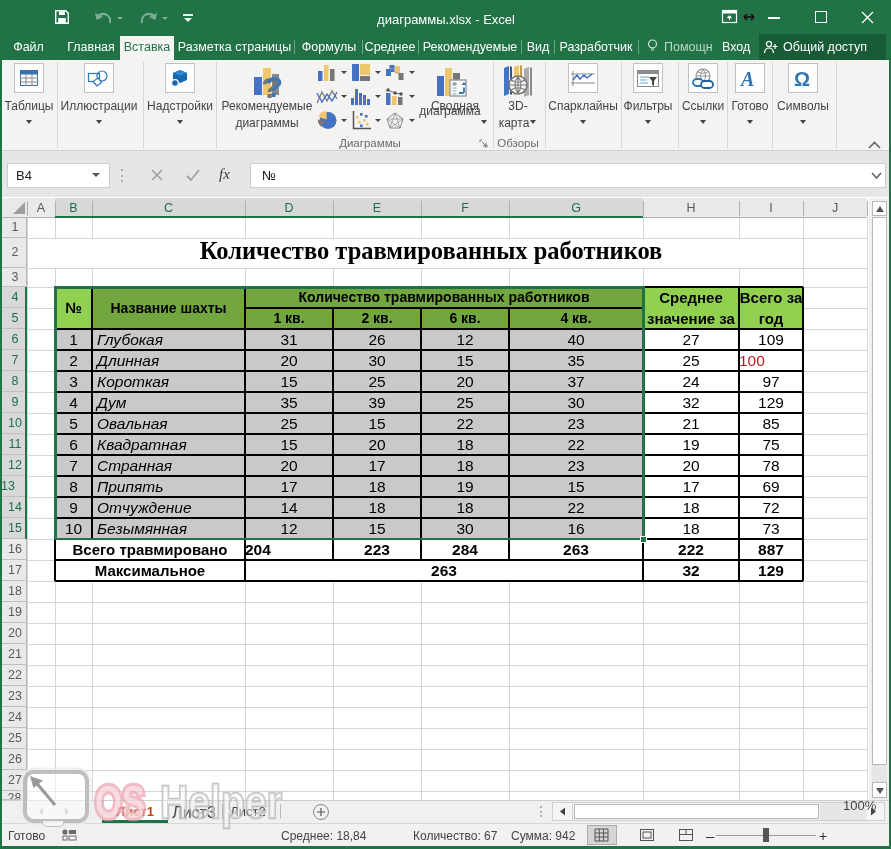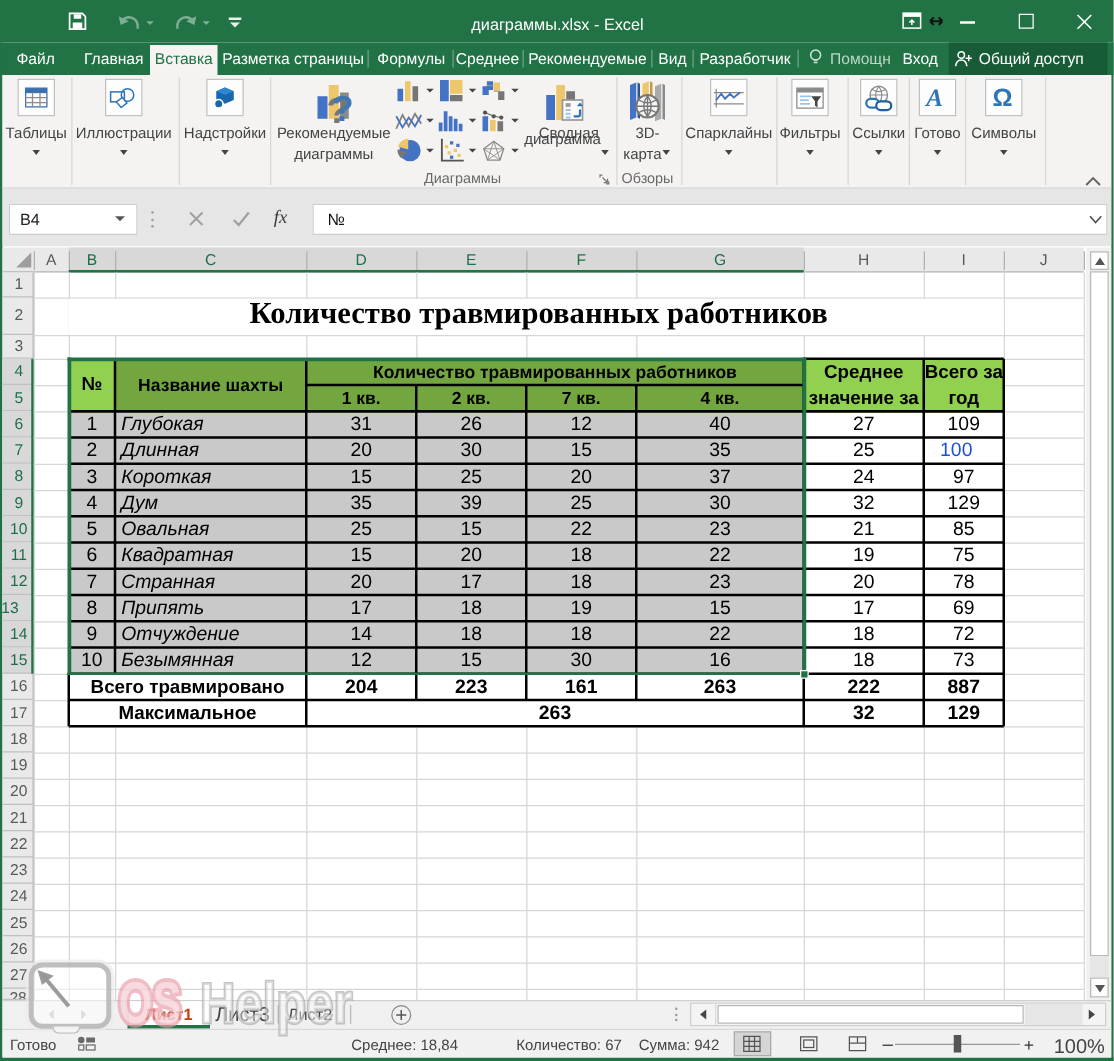--- a/index.html
+++ b/index.html
@@ -405,40 +405,40 @@
 <div style="left:27px;top:749px;width:840px;height:1px;background:#d6d6d6"></div>
 <div style="left:27px;top:770px;width:840px;height:1px;background:#d6d6d6"></div>
 <div style="left:27px;top:791px;width:840px;height:1px;background:#d6d6d6"></div>
 <div style="left:55px;top:239px;width:748px;height:29px;background:#fff"></div>
 <div style="left:431px;top:236px;transform:translateX(-50%);white-space:nowrap;font-family:'Liberation Serif',serif;font-weight:bold;font-size:24.5px;color:#000;height:30px;line-height:30px">Количество травмированных работников</div>
 <div style="left:55px;top:287px;width:37px;height:42px;background:#92d050;font-size:15px;font-weight:bold;font-style:normal;color:#000;line-height:42px;text-align:center;white-space:nowrap">№</div>
 <div style="left:92px;top:287px;width:153px;height:42px;background:#74a640;font-size:14px;font-weight:bold;font-style:normal;color:#000;line-height:42px;text-align:center;white-space:nowrap">Название шахты</div>
 <div style="left:245px;top:287px;width:398px;height:21px;background:#74a640;font-size:14px;font-weight:bold;font-style:normal;color:#000;line-height:21px;text-align:center;white-space:nowrap">Количество травмированных работников</div>
 <div style="left:245px;top:308px;width:88px;height:21px;background:#74a640;font-size:14px;font-weight:bold;font-style:normal;color:#000;line-height:21px;text-align:center;white-space:nowrap">1 кв.</div>
 <div style="left:333px;top:308px;width:88px;height:21px;background:#74a640;font-size:14px;font-weight:bold;font-style:normal;color:#000;line-height:21px;text-align:center;white-space:nowrap">2 кв.</div>
-<div style="left:421px;top:308px;width:88px;height:21px;background:#74a640;font-size:14px;font-weight:bold;font-style:normal;color:#000;line-height:21px;text-align:center;white-space:nowrap">7 кв.</div>
+<div style="left:421px;top:308px;width:88px;height:21px;background:#74a640;font-size:14px;font-weight:bold;font-style:normal;color:#000;line-height:21px;text-align:center;white-space:nowrap">6 кв.</div>
 <div style="left:509px;top:308px;width:134px;height:21px;background:#74a640;font-size:14px;font-weight:bold;font-style:normal;color:#000;line-height:21px;text-align:center;white-space:nowrap">4 кв.</div>
 <div style="left:643px;top:287px;width:96px;height:42px;background:#92d050;font-size:15px;font-weight:bold;line-height:21px;text-align:center">Среднее<br>значение за</div>
 <div style="left:739px;top:287px;width:64px;height:42px;background:#92d050;font-size:15px;font-weight:bold;line-height:21px;text-align:center">Всего за<br>год</div>
 <div style="left:55px;top:329px;width:37px;height:21px;background:#c9c9c9;font-size:15.5px;font-weight:normal;font-style:normal;color:#000;line-height:21px;text-align:center;white-space:nowrap">1</div>
 <div style="left:92px;top:329px;width:153px;height:21px;background:#c9c9c9;padding-left:5px;font-size:15.5px;font-weight:normal;font-style:italic;color:#000;line-height:21px;text-align:left;white-space:nowrap">Глубокая</div>
 <div style="left:245px;top:329px;width:88px;height:21px;background:#c9c9c9;font-size:15.5px;font-weight:normal;font-style:normal;color:#000;line-height:21px;text-align:center;white-space:nowrap">31</div>
 <div style="left:333px;top:329px;width:88px;height:21px;background:#c9c9c9;font-size:15.5px;font-weight:normal;font-style:normal;color:#000;line-height:21px;text-align:center;white-space:nowrap">26</div>
 <div style="left:421px;top:329px;width:88px;height:21px;background:#c9c9c9;font-size:15.5px;font-weight:normal;font-style:normal;color:#000;line-height:21px;text-align:center;white-space:nowrap">12</div>
 <div style="left:509px;top:329px;width:134px;height:21px;background:#c9c9c9;font-size:15.5px;font-weight:normal;font-style:normal;color:#000;line-height:21px;text-align:center;white-space:nowrap">40</div>
 <div style="left:643px;top:329px;width:96px;height:21px;background:#fff;font-size:15.5px;font-weight:normal;font-style:normal;color:#000;line-height:21px;text-align:center;white-space:nowrap">27</div>
 <div style="left:739px;top:329px;width:64px;height:21px;background:#fff;font-size:15.5px;font-weight:normal;font-style:normal;color:#000;line-height:21px;text-align:center;white-space:nowrap">109</div>
 <div style="left:55px;top:350px;width:37px;height:21px;background:#c9c9c9;font-size:15.5px;font-weight:normal;font-style:normal;color:#000;line-height:21px;text-align:center;white-space:nowrap">2</div>
 <div style="left:92px;top:350px;width:153px;height:21px;background:#c9c9c9;padding-left:5px;font-size:15.5px;font-weight:normal;font-style:italic;color:#000;line-height:21px;text-align:left;white-space:nowrap">Длинная</div>
 <div style="left:245px;top:350px;width:88px;height:21px;background:#c9c9c9;font-size:15.5px;font-weight:normal;font-style:normal;color:#000;line-height:21px;text-align:center;white-space:nowrap">20</div>
 <div style="left:333px;top:350px;width:88px;height:21px;background:#c9c9c9;font-size:15.5px;font-weight:normal;font-style:normal;color:#000;line-height:21px;text-align:center;white-space:nowrap">30</div>
 <div style="left:421px;top:350px;width:88px;height:21px;background:#c9c9c9;font-size:15.5px;font-weight:normal;font-style:normal;color:#000;line-height:21px;text-align:center;white-space:nowrap">15</div>
 <div style="left:509px;top:350px;width:134px;height:21px;background:#c9c9c9;font-size:15.5px;font-weight:normal;font-style:normal;color:#000;line-height:21px;text-align:center;white-space:nowrap">35</div>
 <div style="left:643px;top:350px;width:96px;height:21px;background:#fff;font-size:15.5px;font-weight:normal;font-style:normal;color:#000;line-height:21px;text-align:center;white-space:nowrap">25</div>
-<div style="left:739px;top:350px;width:52px;height:21px;background:#fff;font-size:15.5px;font-weight:normal;font-style:normal;color:#1d4ed8;line-height:21px;text-align:center;white-space:nowrap">100</div>
+<div style="left:739px;top:350px;width:52px;height:21px;background:#fff;font-size:15.5px;font-weight:normal;font-style:normal;color:#b91c1c;line-height:21px;text-align:left;white-space:nowrap">100</div>
 <div style="left:55px;top:371px;width:37px;height:21px;background:#c9c9c9;font-size:15.5px;font-weight:normal;font-style:normal;color:#000;line-height:21px;text-align:center;white-space:nowrap">3</div>
 <div style="left:92px;top:371px;width:153px;height:21px;background:#c9c9c9;padding-left:5px;font-size:15.5px;font-weight:normal;font-style:italic;color:#000;line-height:21px;text-align:left;white-space:nowrap">Короткая</div>
 <div style="left:245px;top:371px;width:88px;height:21px;background:#c9c9c9;font-size:15.5px;font-weight:normal;font-style:normal;color:#000;line-height:21px;text-align:center;white-space:nowrap">15</div>
 <div style="left:333px;top:371px;width:88px;height:21px;background:#c9c9c9;font-size:15.5px;font-weight:normal;font-style:normal;color:#000;line-height:21px;text-align:center;white-space:nowrap">25</div>
 <div style="left:421px;top:371px;width:88px;height:21px;background:#c9c9c9;font-size:15.5px;font-weight:normal;font-style:normal;color:#000;line-height:21px;text-align:center;white-space:nowrap">20</div>
 <div style="left:509px;top:371px;width:134px;height:21px;background:#c9c9c9;font-size:15.5px;font-weight:normal;font-style:normal;color:#000;line-height:21px;text-align:center;white-space:nowrap">37</div>
 <div style="left:643px;top:371px;width:96px;height:21px;background:#fff;font-size:15.5px;font-weight:normal;font-style:normal;color:#000;line-height:21px;text-align:center;white-space:nowrap">24</div>
 <div style="left:739px;top:371px;width:64px;height:21px;background:#fff;font-size:15.5px;font-weight:normal;font-style:normal;color:#000;line-height:21px;text-align:center;white-space:nowrap">97</div>
 <div style="left:55px;top:392px;width:37px;height:21px;background:#c9c9c9;font-size:15.5px;font-weight:normal;font-style:normal;color:#000;line-height:21px;text-align:center;white-space:nowrap">4</div>
 <div style="left:92px;top:392px;width:153px;height:21px;background:#c9c9c9;padding-left:5px;font-size:15.5px;font-weight:normal;font-style:italic;color:#000;line-height:21px;text-align:left;white-space:nowrap">Дум</div>
@@ -490,23 +490,23 @@
 <div style="left:739px;top:497px;width:64px;height:21px;background:#fff;font-size:15.5px;font-weight:normal;font-style:normal;color:#000;line-height:21px;text-align:center;white-space:nowrap">72</div>
 <div style="left:55px;top:518px;width:37px;height:21px;background:#c9c9c9;font-size:15.5px;font-weight:normal;font-style:normal;color:#000;line-height:21px;text-align:center;white-space:nowrap">10</div>
 <div style="left:92px;top:518px;width:153px;height:21px;background:#c9c9c9;padding-left:5px;font-size:15.5px;font-weight:normal;font-style:italic;color:#000;line-height:21px;text-align:left;white-space:nowrap">Безымянная</div>
 <div style="left:245px;top:518px;width:88px;height:21px;background:#c9c9c9;font-size:15.5px;font-weight:normal;font-style:normal;color:#000;line-height:21px;text-align:center;white-space:nowrap">12</div>
 <div style="left:333px;top:518px;width:88px;height:21px;background:#c9c9c9;font-size:15.5px;font-weight:normal;font-style:normal;color:#000;line-height:21px;text-align:center;white-space:nowrap">15</div>
 <div style="left:421px;top:518px;width:88px;height:21px;background:#c9c9c9;font-size:15.5px;font-weight:normal;font-style:normal;color:#000;line-height:21px;text-align:center;white-space:nowrap">30</div>
 <div style="left:509px;top:518px;width:134px;height:21px;background:#c9c9c9;font-size:15.5px;font-weight:normal;font-style:normal;color:#000;line-height:21px;text-align:center;white-space:nowrap">16</div>
 <div style="left:643px;top:518px;width:96px;height:21px;background:#fff;font-size:15.5px;font-weight:normal;font-style:normal;color:#000;line-height:21px;text-align:center;white-space:nowrap">18</div>
 <div style="left:739px;top:518px;width:64px;height:21px;background:#fff;font-size:15.5px;font-weight:normal;font-style:normal;color:#000;line-height:21px;text-align:center;white-space:nowrap">73</div>
 <div style="left:55px;top:539px;width:190px;height:21px;background:#fff;font-size:15px;font-weight:bold;font-style:normal;color:#000;line-height:21px;text-align:center;white-space:nowrap">Всего травмировано</div>
-<div style="left:245px;top:539px;width:88px;height:15px;background:#fff;font-size:15.5px;font-weight:bold;font-style:normal;color:#000;line-height:21px;text-align:center;white-space:nowrap">204</div>
+<div style="left:245px;top:539px;width:88px;height:15px;background:#fff;font-size:15.5px;font-weight:bold;font-style:normal;color:#000;line-height:21px;white-space:nowrap">204</div>
 <div style="left:333px;top:539px;width:88px;height:21px;background:#fff;font-size:15.5px;font-weight:bold;font-style:normal;color:#000;line-height:21px;text-align:center;white-space:nowrap">223</div>
-<div style="left:421px;top:539px;width:88px;height:21px;background:#fff;font-size:15.5px;font-weight:bold;font-style:normal;color:#000;line-height:21px;text-align:center;white-space:nowrap">161</div>
+<div style="left:421px;top:539px;width:88px;height:21px;background:#fff;font-size:15.5px;font-weight:bold;font-style:normal;color:#000;line-height:21px;text-align:center;white-space:nowrap">284</div>
 <div style="left:509px;top:539px;width:134px;height:21px;background:#fff;font-size:15.5px;font-weight:bold;font-style:normal;color:#000;line-height:21px;text-align:center;white-space:nowrap">263</div>
 <div style="left:643px;top:539px;width:96px;height:21px;background:#fff;font-size:15.5px;font-weight:bold;font-style:normal;color:#000;line-height:21px;text-align:center;white-space:nowrap">222</div>
 <div style="left:739px;top:539px;width:64px;height:21px;background:#fff;font-size:15.5px;font-weight:bold;font-style:normal;color:#000;line-height:21px;text-align:center;white-space:nowrap">887</div>
 <div style="left:55px;top:560px;width:190px;height:21px;background:#fff;font-size:15px;font-weight:bold;font-style:normal;color:#000;line-height:21px;text-align:center;white-space:nowrap">Максимальное</div>
 <div style="left:245px;top:560px;width:398px;height:21px;background:#fff;font-size:15.5px;font-weight:bold;font-style:normal;color:#000;line-height:21px;text-align:center;white-space:nowrap">263</div>
 <div style="left:643px;top:560px;width:96px;height:21px;background:#fff;font-size:15.5px;font-weight:bold;font-style:normal;color:#000;line-height:21px;text-align:center;white-space:nowrap">32</div>
 <div style="left:739px;top:560px;width:64px;height:21px;background:#fff;font-size:15.5px;font-weight:bold;font-style:normal;color:#000;line-height:21px;text-align:center;white-space:nowrap">129</div>
 <div style="left:91.25px;top:287px;width:1.5px;height:252px;background:#000"></div>
 <div style="left:244.25px;top:287px;width:1.5px;height:252px;background:#000"></div>
 <div style="left:332.25px;top:308px;width:1.5px;height:231px;background:#000"></div>
@@ -592,21 +592,21 @@
 <rect x="3" y="3" width="8" height="6" fill="none" stroke="#555" stroke-width="1"></rect>
 </svg>
 <svg style="left:679px;top:829px" width="14" height="12" viewBox="0 0 14 12">
 <rect x="0.5" y="0.5" width="13" height="11" fill="none" stroke="#555" stroke-width="1"></rect>
 <path d="M7 0.5 v5 M0.5 5.5 h13" stroke="#555" stroke-width="1"></path>
 </svg>
 <div style="left:706px;top:832px;white-space:nowrap;color:#333;font-size:15px;line-height:8px">–</div>
 <div style="left:716px;top:835px;width:100px;height:1px;background:#999"></div>
 <div style="left:763px;top:828px;width:6px;height:14px;background:#555"></div>
 <div style="left:819px;top:828px;white-space:nowrap;color:#333;font-size:14px">+</div>
-<div style="left:843px;top:829px;white-space:nowrap;color:#444;font-size:16px">100%</div>
+<div style="left:843px;top:798px;white-space:nowrap;color:#444;font-size:13px">100%</div>
 <div style="left:23px;top:770px;width:66px;height:53px;background:rgba(255,255,255,0.5);border:4.5px solid rgba(175,175,175,0.8);border-radius:11px;box-shadow:0 0 0 2.5px rgba(235,235,235,0.7)"></div>
 <div style="left:42px;top:821px;width:22px;height:6px;background:rgba(245,245,245,0.9);border:1.5px solid rgba(175,175,175,0.8);border-top:none;border-radius:0 0 5px 5px"></div>
 <svg style="left:30px;top:776px" width="28" height="31" viewBox="0 0 28 31">
 <path d="M4 4 L25 29" stroke="rgba(150,150,150,0.95)" stroke-width="3.2"></path>
 <path d="M0 0 L13 4.5 L3.5 12 z" fill="rgba(150,150,150,0.95)"></path>
 </svg>
 <svg style="left:93px;top:777px" width="200" height="48" viewBox="0 0 200 48">
 <text x="2" y="41" textLength="50" lengthAdjust="spacingAndGlyphs" font-family="Liberation Sans" font-weight="bold" font-size="47" fill="rgba(255,255,255,0.45)" stroke="rgba(233,158,173,0.68)" stroke-width="6.5" paint-order="stroke">OS</text>
 <text x="67" y="41" textLength="122" lengthAdjust="spacingAndGlyphs" font-family="Liberation Sans" font-weight="bold" font-size="46" fill="rgba(250,250,250,0.42)" stroke="rgba(160,160,160,0.6)" stroke-width="2.5" paint-order="stroke">Helper</text>
 </svg>

